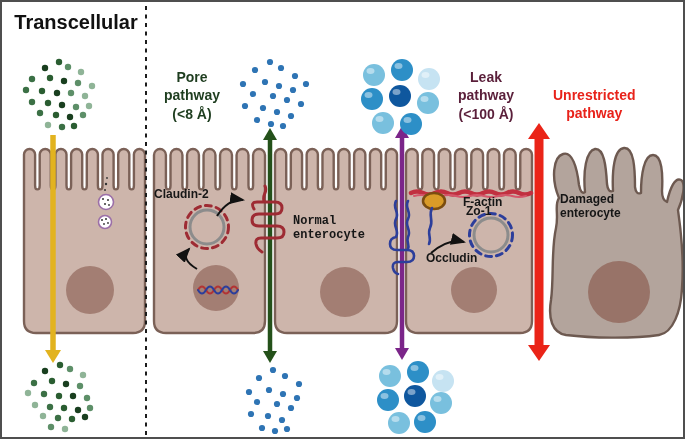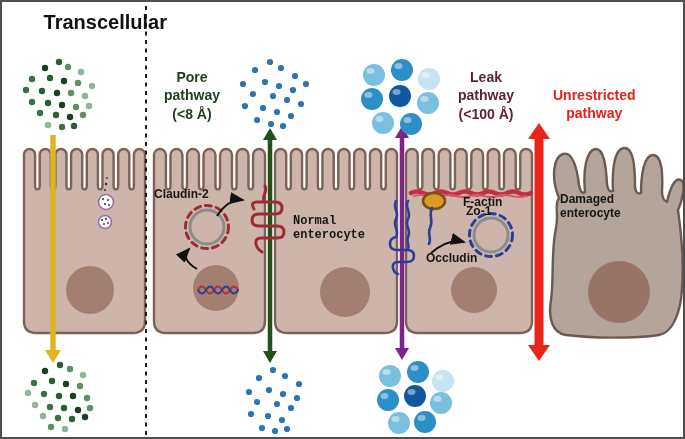--- a/index.html
+++ b/index.html
@@ -1,21 +1,21 @@
 <!DOCTYPE html>
 <html style="--frame: #4f4f4f; --divider: #1c1c1c; --title: #111111; --cell-label: #161616; --pore-label: #1e3d1f; --leak-label: #5a1f3a; --unrestricted-label: #e8221a; --transcellular-arrow: #e2b31f; --pore-arrow: #24511a; --leak-arrow: #7b2589; --unrestricted-arrow: #ea2418; --cell-fill: #cdb5ab; --cell-stroke: #7b6157; --nucleus: #a37e73; --damaged-fill: #b3a49c; --damaged-stroke: #6d5950; --damaged-nucleus: #987368; --claudin: #9e2b33; --occludin: #2c3e9b; --factin: #c13040; --factin-light: #d4566a; --zo1-fill: #d99b28; --zo1-stroke: #7a4d10; --vesicle-ring: #8c8c8c; --endosome: #9b6fa8; --dna-red: #b23434; --dna-blue: #2c3e9b;"><head>
 <meta charset="utf-8">
 <style>
   html,body{margin:0;padding:0;background:#fff;font-family:"Liberation Sans",sans-serif;}
   .stage{position:relative;width:685px;height:439px;box-sizing:border-box;
          border:2px solid #4f4f4f;background:#fff;overflow:hidden;}
   .stage svg{position:absolute;left:0;top:0;}
   .lbl{position:absolute;font-weight:700;white-space:pre-line;line-height:1.18;
        color:var(--cell-label,#161616);font-size:12px;text-align:center;}
-  .title{font-size:20px;color:var(--title,#111);text-align:right;line-height:1.1;margin-left:23px;}
+  .title{font-size:20px;color:var(--title,#111);text-align:center;line-height:1.1;}
   .pw{font-size:14px;line-height:1.32;}
   .pore-c{color:var(--pore-label,#1e3d1f);}
   .leak-c{color:var(--leak-label,#5a1f3a);}
   .unres-c{color:var(--unrestricted-label,#e8221a);font-size:14px;}
   .ctr{text-align:left;}
 </style>
 </head>
 <body>
 
 <div class="stage">

